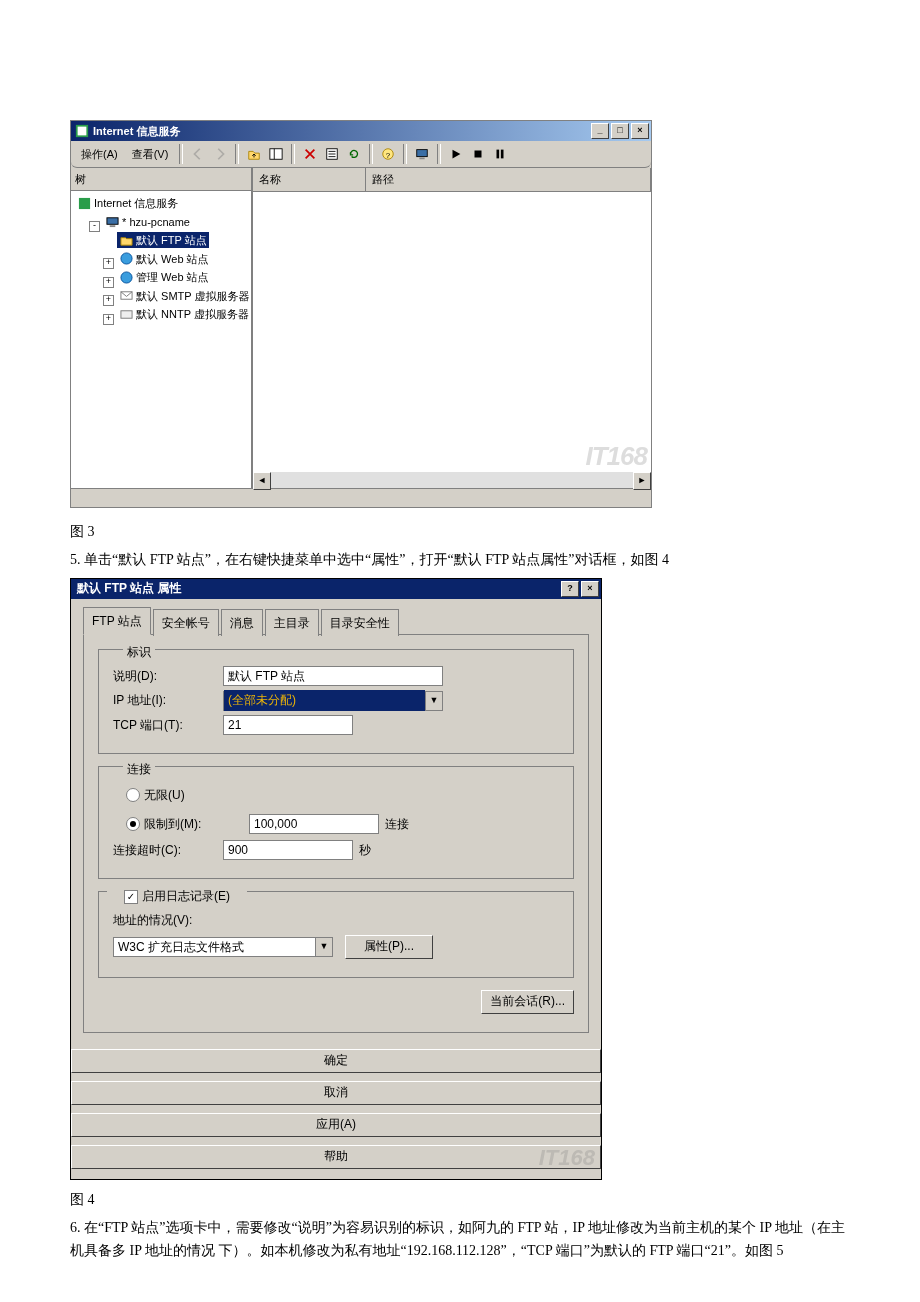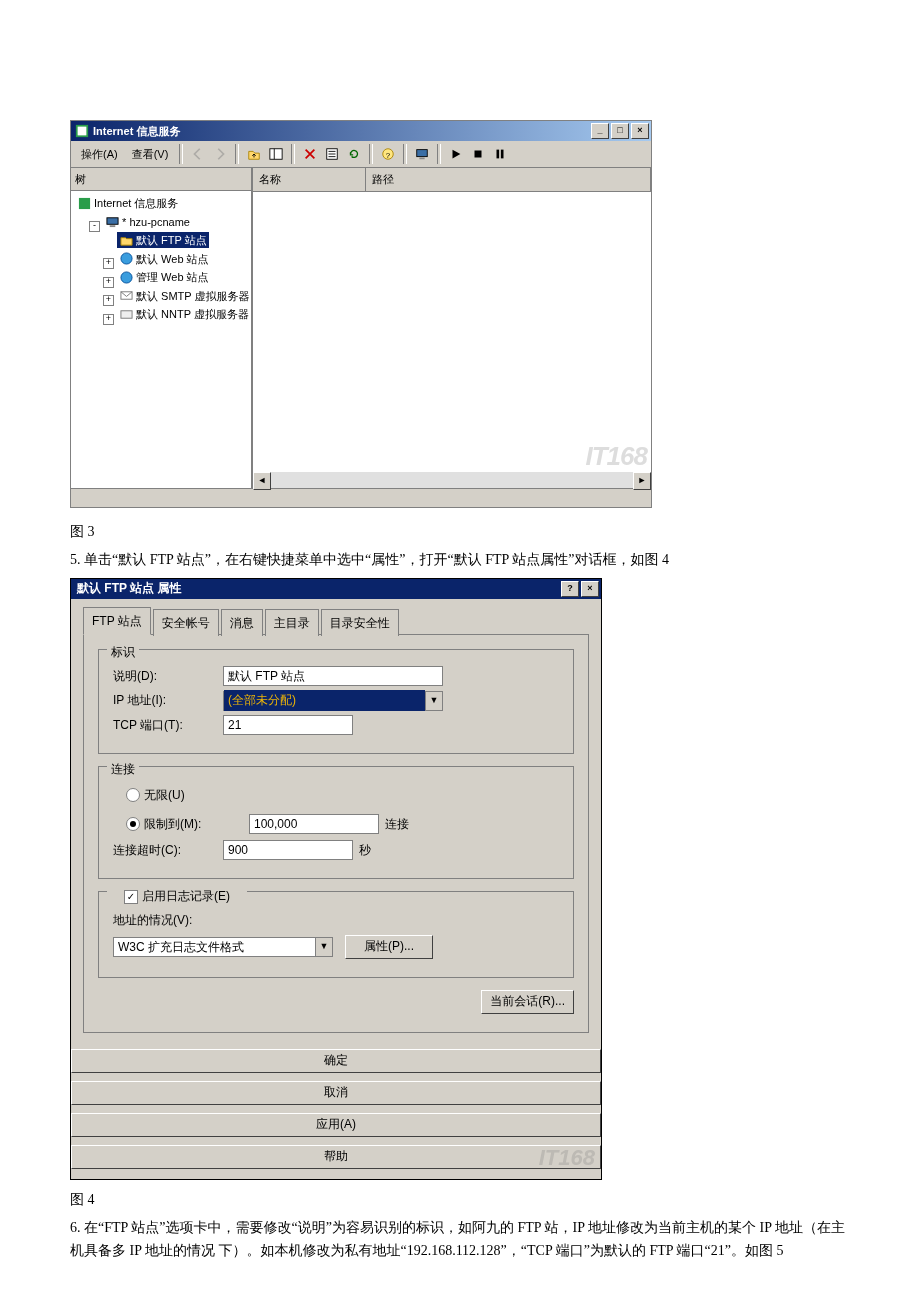--- a/index.html
+++ b/index.html
@@ -62,20 +62,21 @@
     cursor: pointer;
   }
   .menubar {
     display: flex;
     align-items: center;
     height: 26px;
     background: #d4d0c8;
     border-bottom: 1px solid #808080;
     padding: 0 4px;
     gap: 2px;
+    border-radius: 6px;
   }
   .menu-item {
     padding: 2px 6px;
     cursor: pointer;
   }
   .vsep {
     width: 2px; height: 20px;
     border-left: 1px solid #808080;
     border-right: 1px solid #fff;
     margin: 0 3px;
@@ -246,21 +247,21 @@
     padding: 14px 14px 18px 14px;
   }
   .group {
     border: 1px solid #808080;
     padding: 12px 14px 14px 14px;
     margin-bottom: 12px;
     position: relative;
   }
   .group > legend {
     position: absolute;
-    top: -8px; left: 8px;
+    top: -8px; left: 24px;
     background: #d4d0c8;
     padding: 0 4px;
     font-size: 12px;
   }
   .formrow {
     display: flex;
     align-items: center;
     margin: 4px 0;
   }
   .formrow .lbl { width: 110px; }

